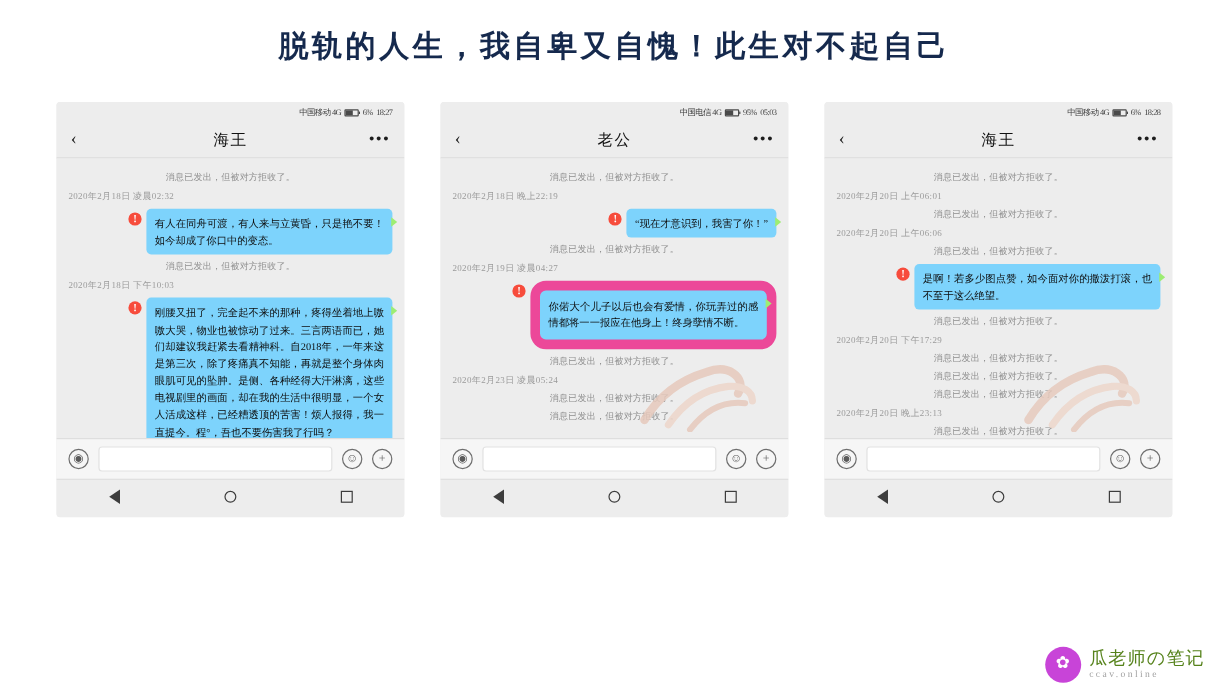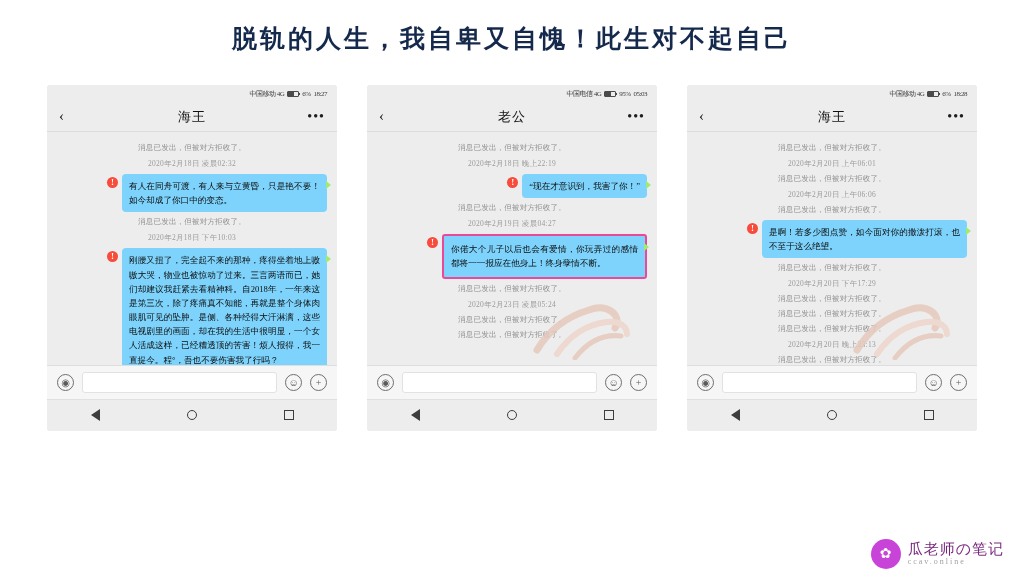--- a/index.html
+++ b/index.html
@@ -111,21 +111,20 @@
   }
   
   .chat {
     flex: 1;
     background: #ededed;
     padding: 6px 10px 4px 10px;
     overflow: hidden;
     position: relative;
   }
   .ts {
-    text-align: center;
     font-size: 7.5px;
     color: #9b9b9b;
     margin: 6px 0 5px 0;
     letter-spacing: 0.3px;
   }
   .sysmsg {
     text-align: center;
     font-size: 7.5px;
     color: #8e8e8e;
     margin: 5px 0;
@@ -163,22 +162,22 @@
   }
   .bubble::after {
     content: "";
     position: absolute;
     right: -4px; top: 7px;
     border-top: 4px solid transparent;
     border-bottom: 4px solid transparent;
     border-left: 5px solid #9ded73;
   }
   .bubble.highlight {
-    border: 2px solid #ec4899;
-    border-radius: 3px;
+    border: 8px solid #ec4899;
+    border-radius: 13px;
     padding: 6px 7px;
   }
   .hand {
     position: absolute;
     right: 10px;
     width: 120px;
     height: 80px;
     opacity: 0.85;
   }
   
@@ -252,21 +251,21 @@
     border-radius: 50%;
     background: #c63bd6;
     color: #fff;
     font-size: 14px;
     line-height: 30px;
     text-align: center;
   }
   .wm-text { line-height: 1.1; }
   .wm-main {
     font-size: 15px;
-    color: #701a75;
+    color: #4d7c0f;
     letter-spacing: 1px;
   }
   .wm-sub {
     font-size: 8px;
     color: #9a9a9a;
     letter-spacing: 2px;
   }
 </style>
 </head>
 <body>

